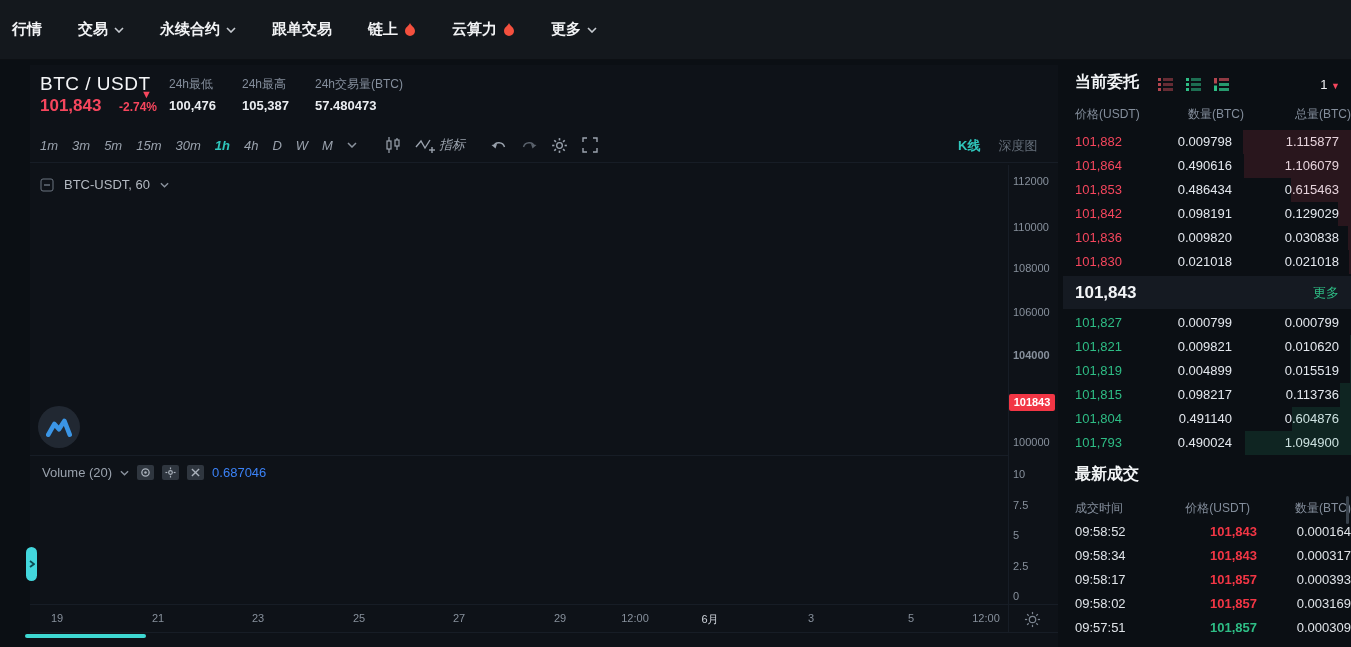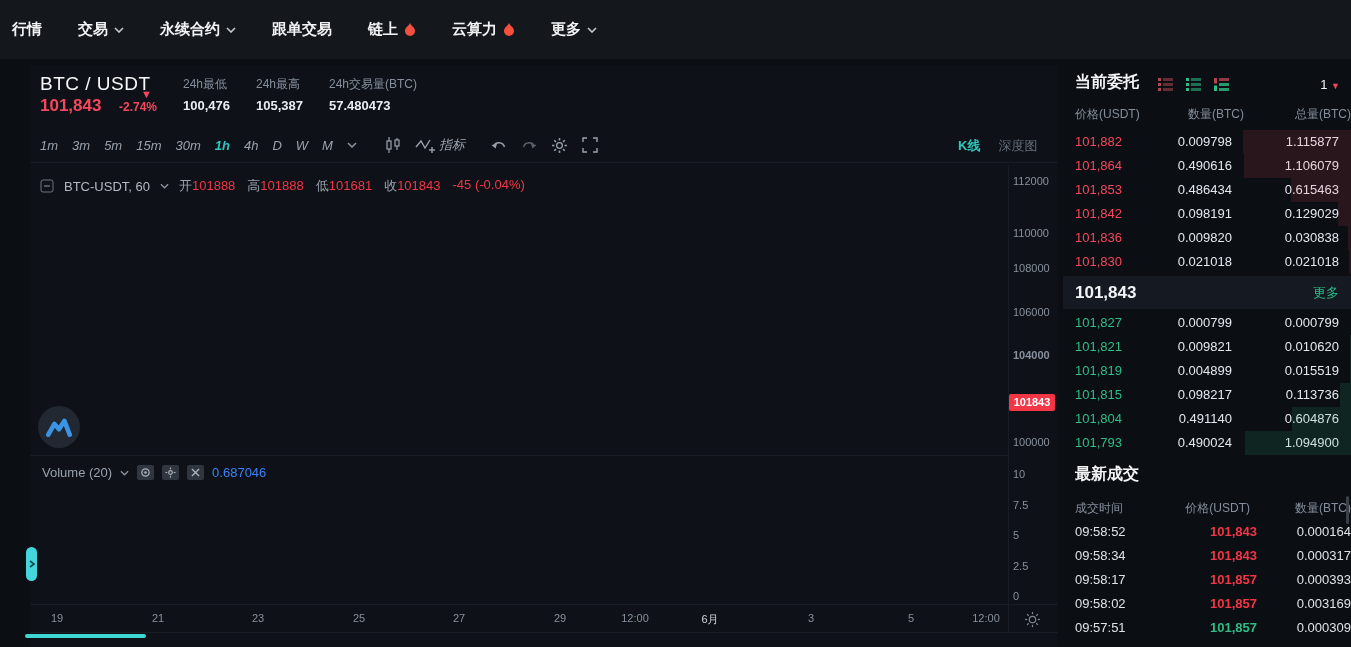--- a/index.html
+++ b/index.html
@@ -10,21 +10,21 @@
   .nav{position:absolute;left:0;top:0;width:1351px;height:60px;background:#14181d;
        border-bottom:1px solid #0d1014;display:flex;align-items:center;gap:36px;
        padding-left:12px;box-sizing:border-box;}
   .nav-item{display:flex;align-items:center;gap:6px;font-size:15px;font-weight:bold;color:#f2f3f5;cursor:pointer;}
   
   .chart-bg{left:30px;top:65px;width:1028px;height:582px;background:#0e1218;}
   .pair{left:40px;top:73px;font-size:19px;font-weight:normal;color:#f5f6f8;letter-spacing:.5px;}
   .pair-caret{left:141px;top:88px;color:#f6465d;font-size:11px;}
   .price-big{left:40px;top:96px;font-size:17px;font-weight:bold;color:#f6465d;}
   .price-chg{left:119px;top:100px;font-size:12px;font-weight:bold;color:#f6465d;}
-  .stats{left:183px;top:76px;display:flex;gap:26px;}
+  .stats{left:169px;top:76px;display:flex;gap:26px;}
   .stat{display:flex;flex-direction:column;gap:5px;}
   .stat .lb{font-size:12px;color:#848e9c;}
   .stat .vl{font-size:13px;font-weight:bold;color:#e9ecf0;}
   
   .tf-row{left:40px;top:133px;display:flex;align-items:center;gap:14px;height:24px;font-style:italic;}
   .tf{font-size:13px;color:#9aa2ad;cursor:pointer;}
   .tf.active{color:#2fc6bc;font-weight:bold;}
   .tool{display:flex;align-items:center;gap:4px;color:#9aa2ad;font-size:13px;cursor:pointer;}
   .kline-sw{left:958px;top:137px;display:flex;gap:18px;font-size:13px;}
   .sw-on{color:#2fc6bc;font-weight:bold;cursor:pointer;}
@@ -1065,27 +1065,20 @@
 
   <div class="abs legend">
     <svg width="14" height="14" viewBox="0 0 14 14">
         <rect x="1" y="1" width="12" height="12" rx="2" fill="none" stroke="#6b7480"></rect>
         <line x1="4" y1="7" x2="10" y2="7" stroke="#6b7480" stroke-width="1.4"></line>
       </svg>
     <span>BTC-USDT, 60</span>
     <svg width="9" height="6" viewBox="0 0 10 6">
         <polyline points="1,1 5,5 9,1" stroke="#8b939e" stroke-width="1.5" fill="none"></polyline>
       </svg>
-    <span class="ohlc">
-      <span><span class="g">开</span><span class="r">101888</span></span>
-      <span><span class="g">高</span><span class="r">101888</span></span>
-      <span><span class="g">低</span><span class="r">101681</span></span>
-      <span><span class="g">收</span><span class="r">101843</span></span>
-      <span class="r">-45 (-0.04%)</span>
-    </span>
   </div>
 
   <div class="abs wmark">
     <svg width="26" height="22" viewBox="0 0 34 28">
         <polyline points="3,24 11,10 17,17 24,6 31,24" fill="none" stroke="#3e9df0" stroke-width="6" stroke-linecap="round" stroke-linejoin="round"></polyline>
       </svg>
   </div>
 
   <div class="abs vol-legend">
     <span>Volume (20)</span>
@@ -1120,21 +1113,21 @@
     <span style="color:#3b82f6;">0.687046</span>
   </div>
 
   <div class="abs divider" style="left:30px;top:455px;width:978px;height:1px;"></div>
   <div class="abs divider" style="left:30px;top:604px;width:1028px;height:1px;"></div>
   <div class="abs divider" style="left:30px;top:632px;width:1028px;height:1px;"></div>
   <div class="abs divider" style="left:1008px;top:165px;width:1px;height:467px;"></div>
 
   <div id="axes">
       <div class="ylab" style="top: 175px;">112000</div>
-      <div class="ylab" style="top: 227px;">110000</div>
+      <div class="ylab" style="top: 221px;">110000</div>
       <div class="ylab" style="top: 262px;">108000</div>
       <div class="ylab" style="top: 305.5px;">106000</div>
       <div class="ylab" style="top: 349px; font-weight: bold;">104000</div>
       <div class="ylab" style="top: 436px;">100000</div>
       <div class="ylab" style="top: 468px;">10</div>
       <div class="ylab" style="top: 498.5px;">7.5</div>
       <div class="ylab" style="top: 529px;">5</div>
       <div class="ylab" style="top: 559.5px;">2.5</div>
       <div class="ylab" style="top: 590px;">0</div>
       <div class="xlab" style="left: 57px;">19</div>

